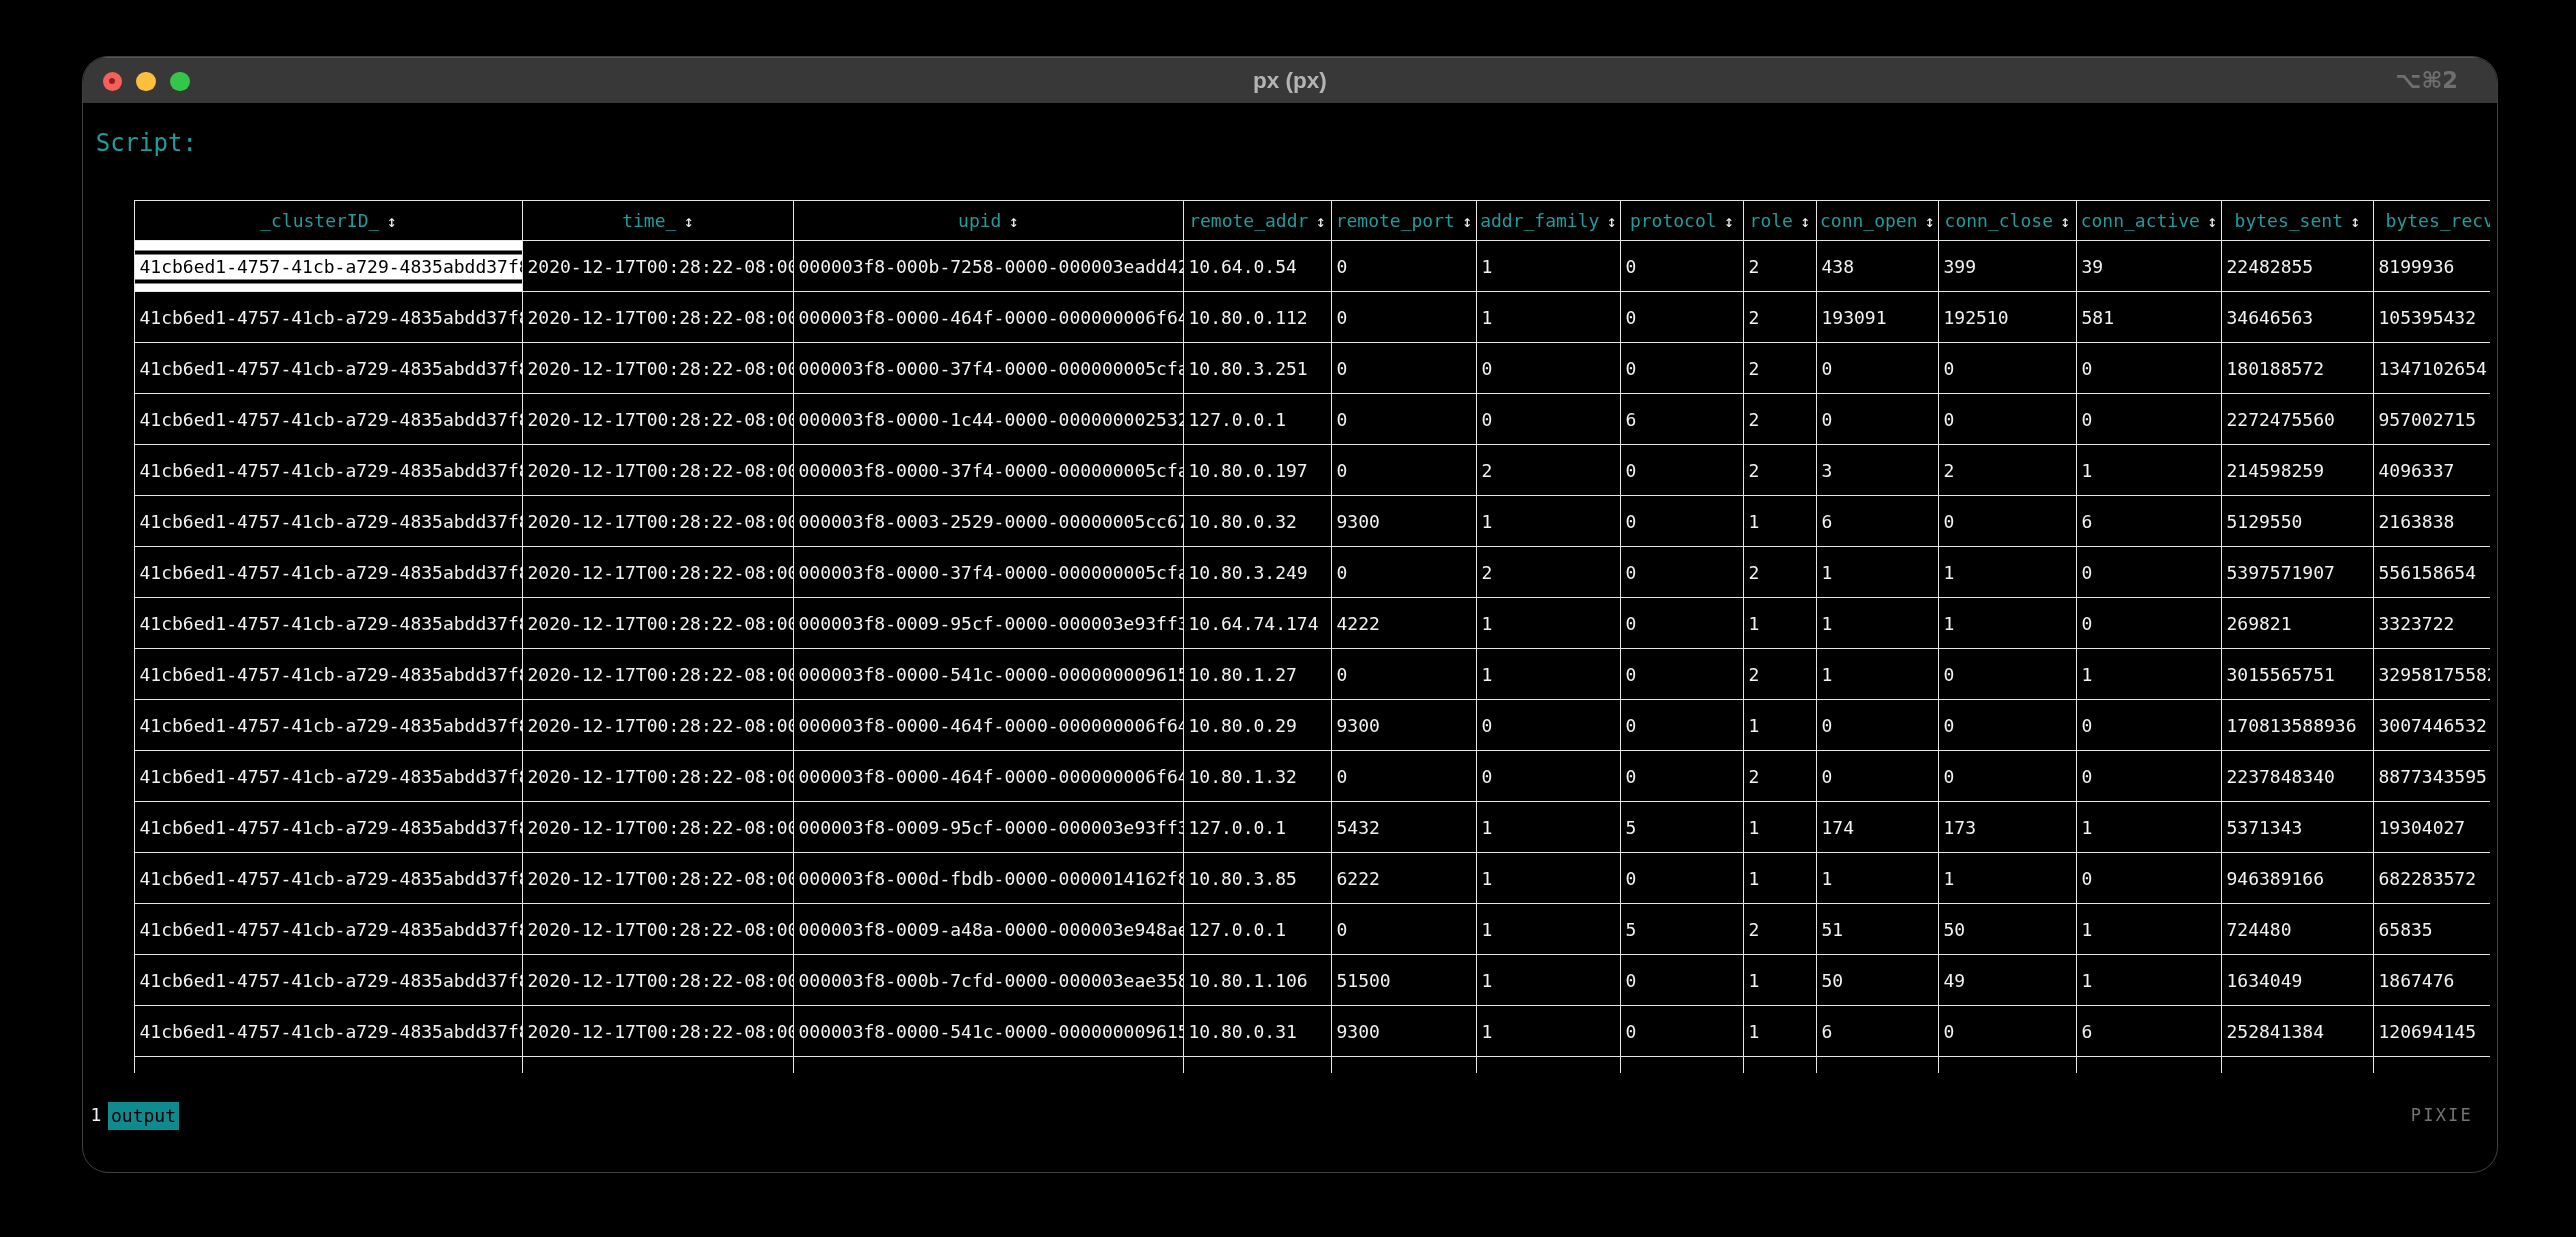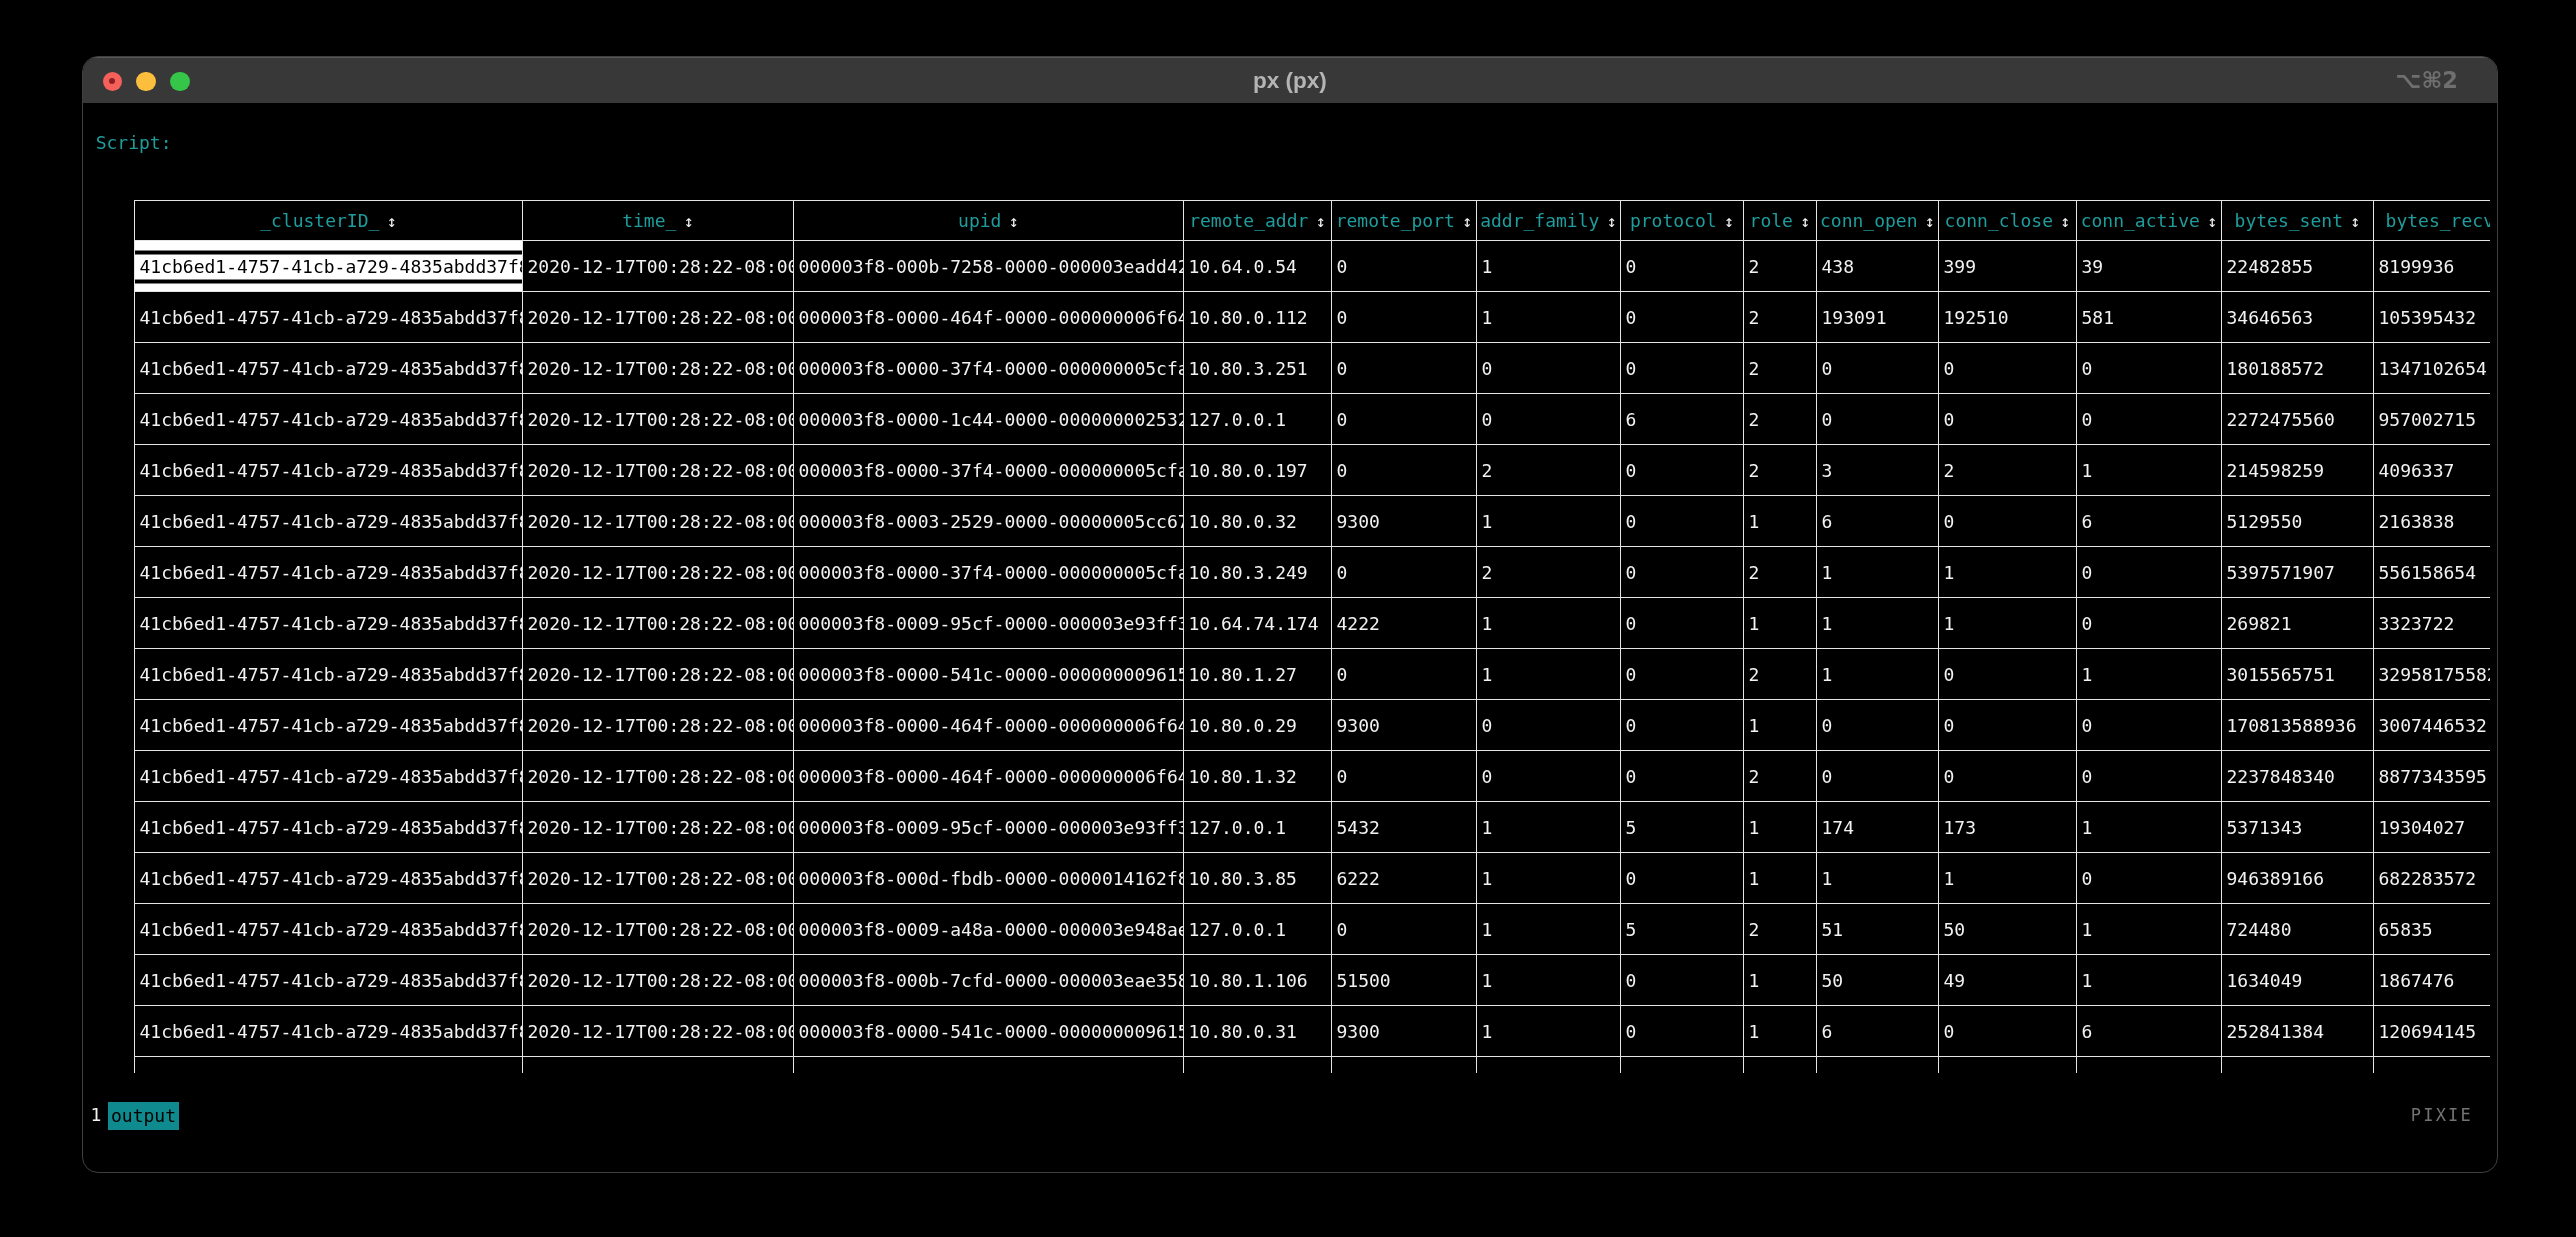--- a/index.html
+++ b/index.html
@@ -1,21 +1,21 @@
 <!DOCTYPE html>
 <html style="font-size:12px"><head>
 <meta charset="utf-8">
 <style>
   * { margin:0; padding:0; box-sizing:border-box; }
   html,body { width:2576px; height:1237px; background:#000; overflow:hidden;
               font-family:"DejaVu Sans Mono", monospace; }
 
   .window {
     position:absolute; left:82px; top:56px; width:2416px; height:1117px;
-    background:#000; border:1.5px solid #3f3f3f; border-radius:16px;
+    background:#000; border:1.5px solid #3f3f3f; border-radius:26px;
     overflow:hidden;
   }
   .titlebar {
     position:absolute; left:0; top:0; right:0; height:46px;
     background:#383838; border-top:1.5px solid #575757;
   }
   .traffic { position:absolute; top:13.5px; width:19.5px; height:19.5px; border-radius:50%; }
   .t-close { left:19.5px;  background:#f6605a; }
   .t-close::after { content:''; position:absolute; left:6.7px; top:6.7px; width:6px; height:6px;
                     border-radius:50%; background:#8c1f21; }
@@ -26,21 +26,21 @@
     text-align:center; color:#b4b4b4; font-weight:bold; font-size:22.5px;
     font-family:"Liberation Sans", sans-serif;
   }
   .shortcut {
     position:absolute; right:39px; top:0; height:46px; line-height:45px;
     color:#6f6f6f; font-weight:bold; font-size:22.5px;
     font-family:"DejaVu Sans", sans-serif;
   }
 
   .script-label {
-    position:absolute; left:12.7px; top:75px; font-size:18px; line-height:22.5px;
+    position:absolute; left:12.7px; top:75px; font-size:24px; line-height:22.5px;
     color:#1f9c9c;
   }
 
   .table-clip {
     position:absolute; left:15px; top:143px; width:2392px; height:874px;
     overflow:hidden;
     padding-left:36px;
   }
   table { border-collapse:collapse; table-layout:fixed; width:2389px; }
   th, td {

